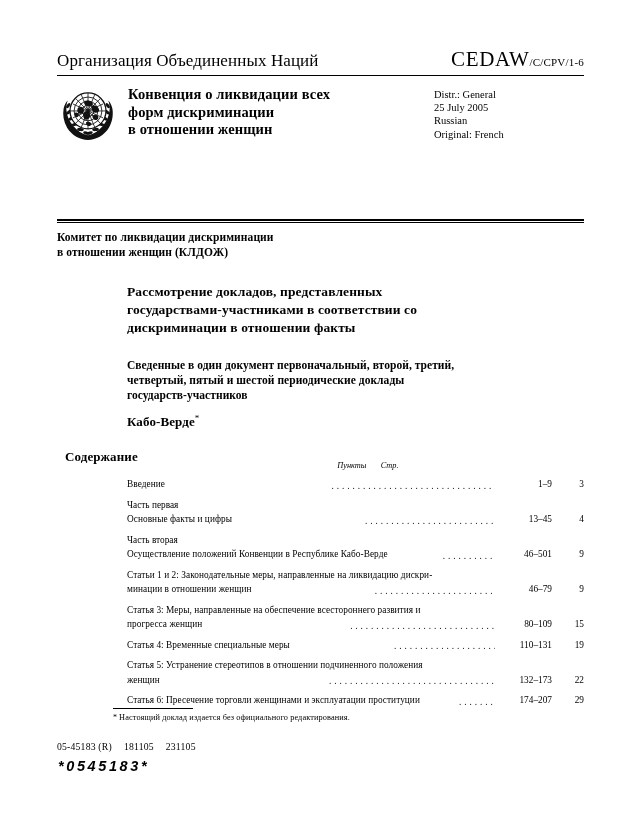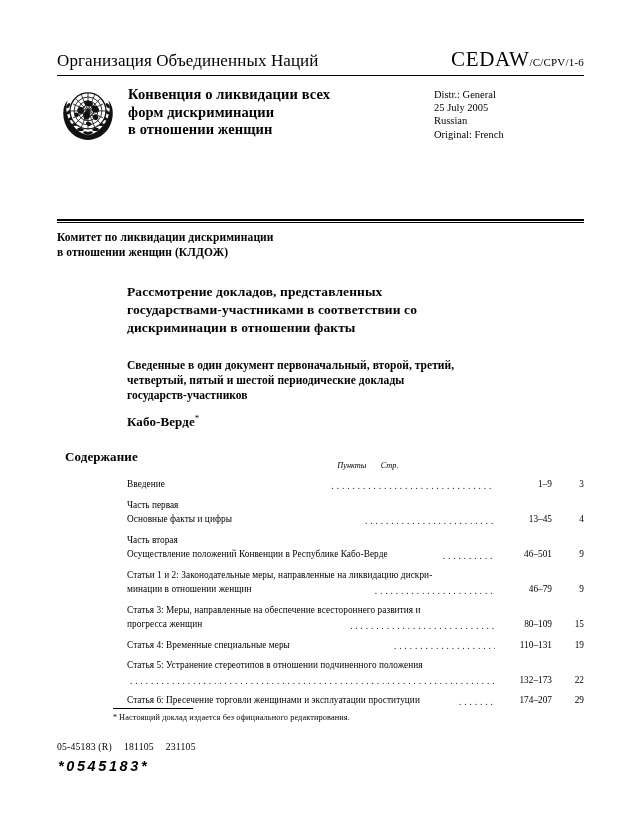--- a/index.html
+++ b/index.html
@@ -478,20 +478,21 @@
         <div class="toc-label">Статья 4: Временные специальные меры</div>
         <div class="leader"></div>
         <div class="toc-para">110–131</div>
         <div class="toc-page">19</div>
       </div>
     </div>
 
     <div class="toc-block entry-2">
       <div class="line1">Статья 5: Устранение стереотипов в отношении подчиненного положения</div>
       <div class="line2row toc-row">
+        <div class="toc-label">женщин</div>
         <div class="leader"></div>
         <div class="toc-para">132–173</div>
         <div class="toc-page">22</div>
       </div>
     </div>
 
     <div class="toc-block">
       <div class="toc-row">
         <div class="toc-label">Статья 6: Пресечение торговли женщинами и эксплуатации проституции</div>
         <div class="leader"></div>

